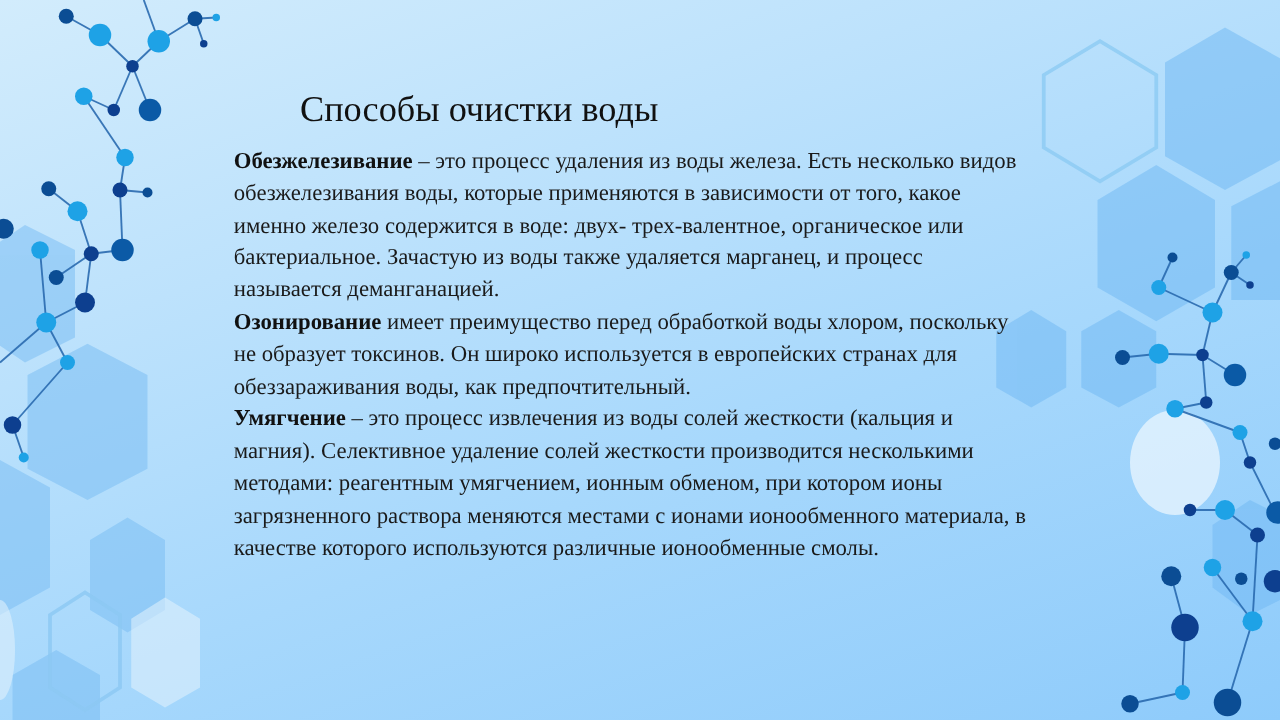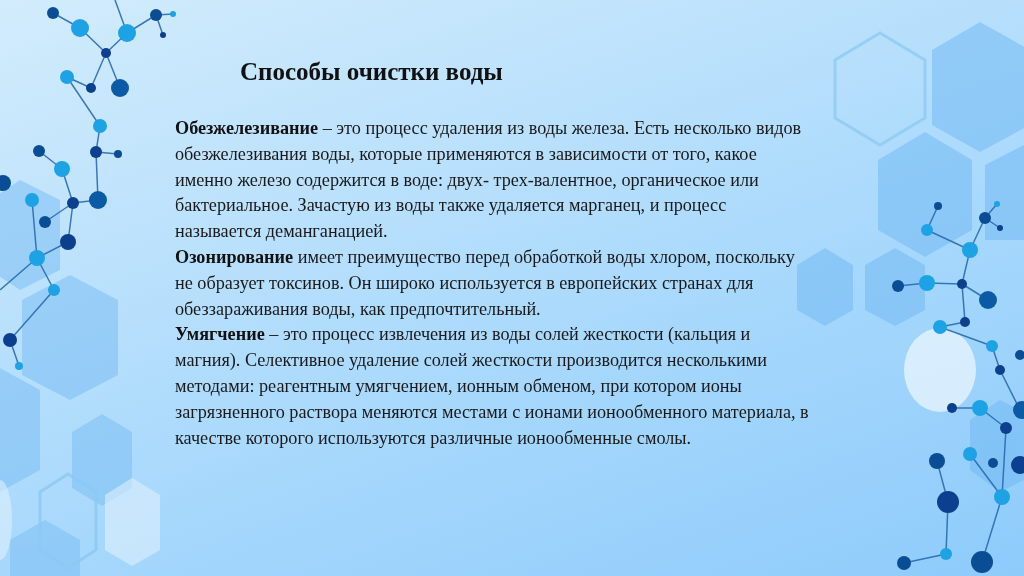--- a/index.html
+++ b/index.html
@@ -4,26 +4,26 @@
   <style>
     html, body { margin: 0; padding: 0; }
     body {
       width: 1024px; height: 576px; overflow: hidden; position: relative;
       background: linear-gradient(160deg, #d2ecfc 0%, #bde2fc 30%, #a7d8fc 60%, #8ecbfb 100%);
       font-family: "Liberation Serif", serif;
     }
     .slide { position: absolute; inset: 0; }
     .deco { position: absolute; inset: 0; pointer-events: none; }
     .title {
-      position: absolute; left: 240px; top: 58px;
-      font-size: 25px; font-weight: bold; color: #111;
+      position: absolute; left: 240px; top: 72px;
+      font-size: 29px; font-weight: normal; color: #111;
       margin: 0;
     }
     .content {
-      position: absolute; left: 175px; top: 116px; width: 640px;
+      position: absolute; left: 187px; top: 116px; width: 640px;
       font-size: 18.2px; line-height: 25.8px; color: #1a1a1a;
     }
     .content p { margin: 0; }
     .content b { font-weight: bold; color: #111; }
   </style>
 </head>
 <body>
 
 <div class="slide">
 

